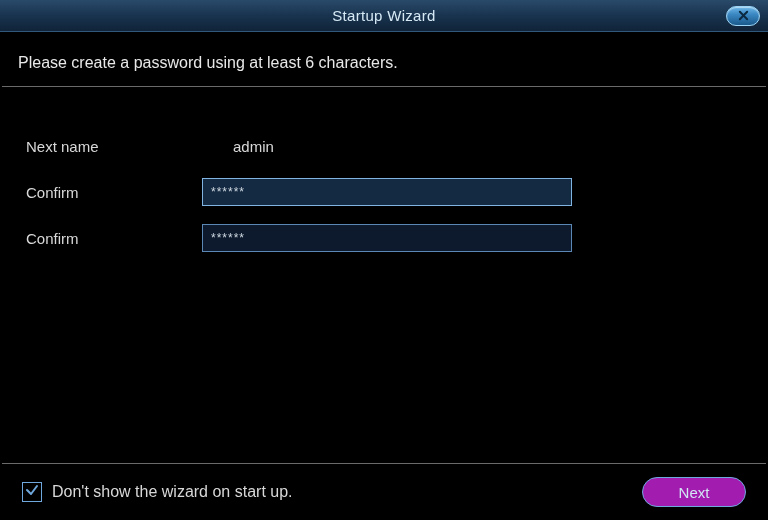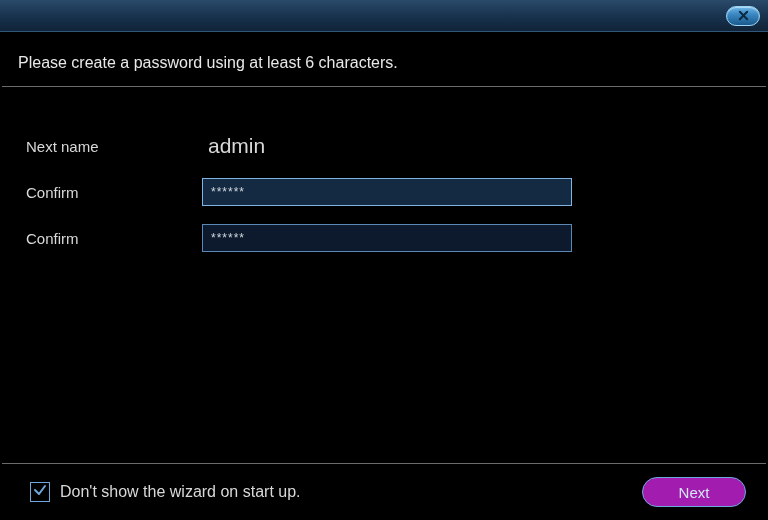--- a/index.html
+++ b/index.html
@@ -67,22 +67,23 @@
       margin-bottom: 16px;
       height: 30px;
     }
     .row .label {
       width: 176px;
       color: #d8d8d8;
       font-size: 15px;
     }
     .row .value-static {
       color: #d8d8d8;
-      font-size: 21px;
+      font-size: 15px;
       padding-left: 6px;
+      margin-left: 25px;
     }
     .input-wrap {
       width: 370px;
       height: 28px;
     }
     .input-box {
       width: 100%;
       height: 100%;
       background: #0d1a2d;
       border: 1px solid #5a87b3;
@@ -112,21 +113,20 @@
       height: 56px;
       display: flex;
       align-items: center;
       justify-content: space-between;
       padding: 0 22px;
     }
     .checkbox-group {
       display: flex;
       align-items: center;
       gap: 10px;
-      margin-left: 8px;
     }
     .checkbox {
       width: 20px;
       height: 20px;
       border: 1.5px solid #6ea8dc;
       background: #000;
       display: flex;
       align-items: center;
       justify-content: center;
       cursor: pointer;
@@ -150,20 +150,21 @@
       display: flex;
       align-items: center;
       justify-content: center;
       cursor: pointer;
     }
   </style>
 </head>
 <body>
 
 <div class="titlebar">
+  <span class="title-text">Startup Wizard</span>
   <div class="close-btn">
     <span>
       <svg viewBox="0 0 12 12">
           <path d="M2 2 L10 10 M10 2 L2 10" stroke="#0b2a42" stroke-width="2.2" stroke-linecap="round"></path>
         </svg>
     </span>
   </div>
 </div>
 
 <div class="instruction">Please create a password using at least 6 characters.</div>

